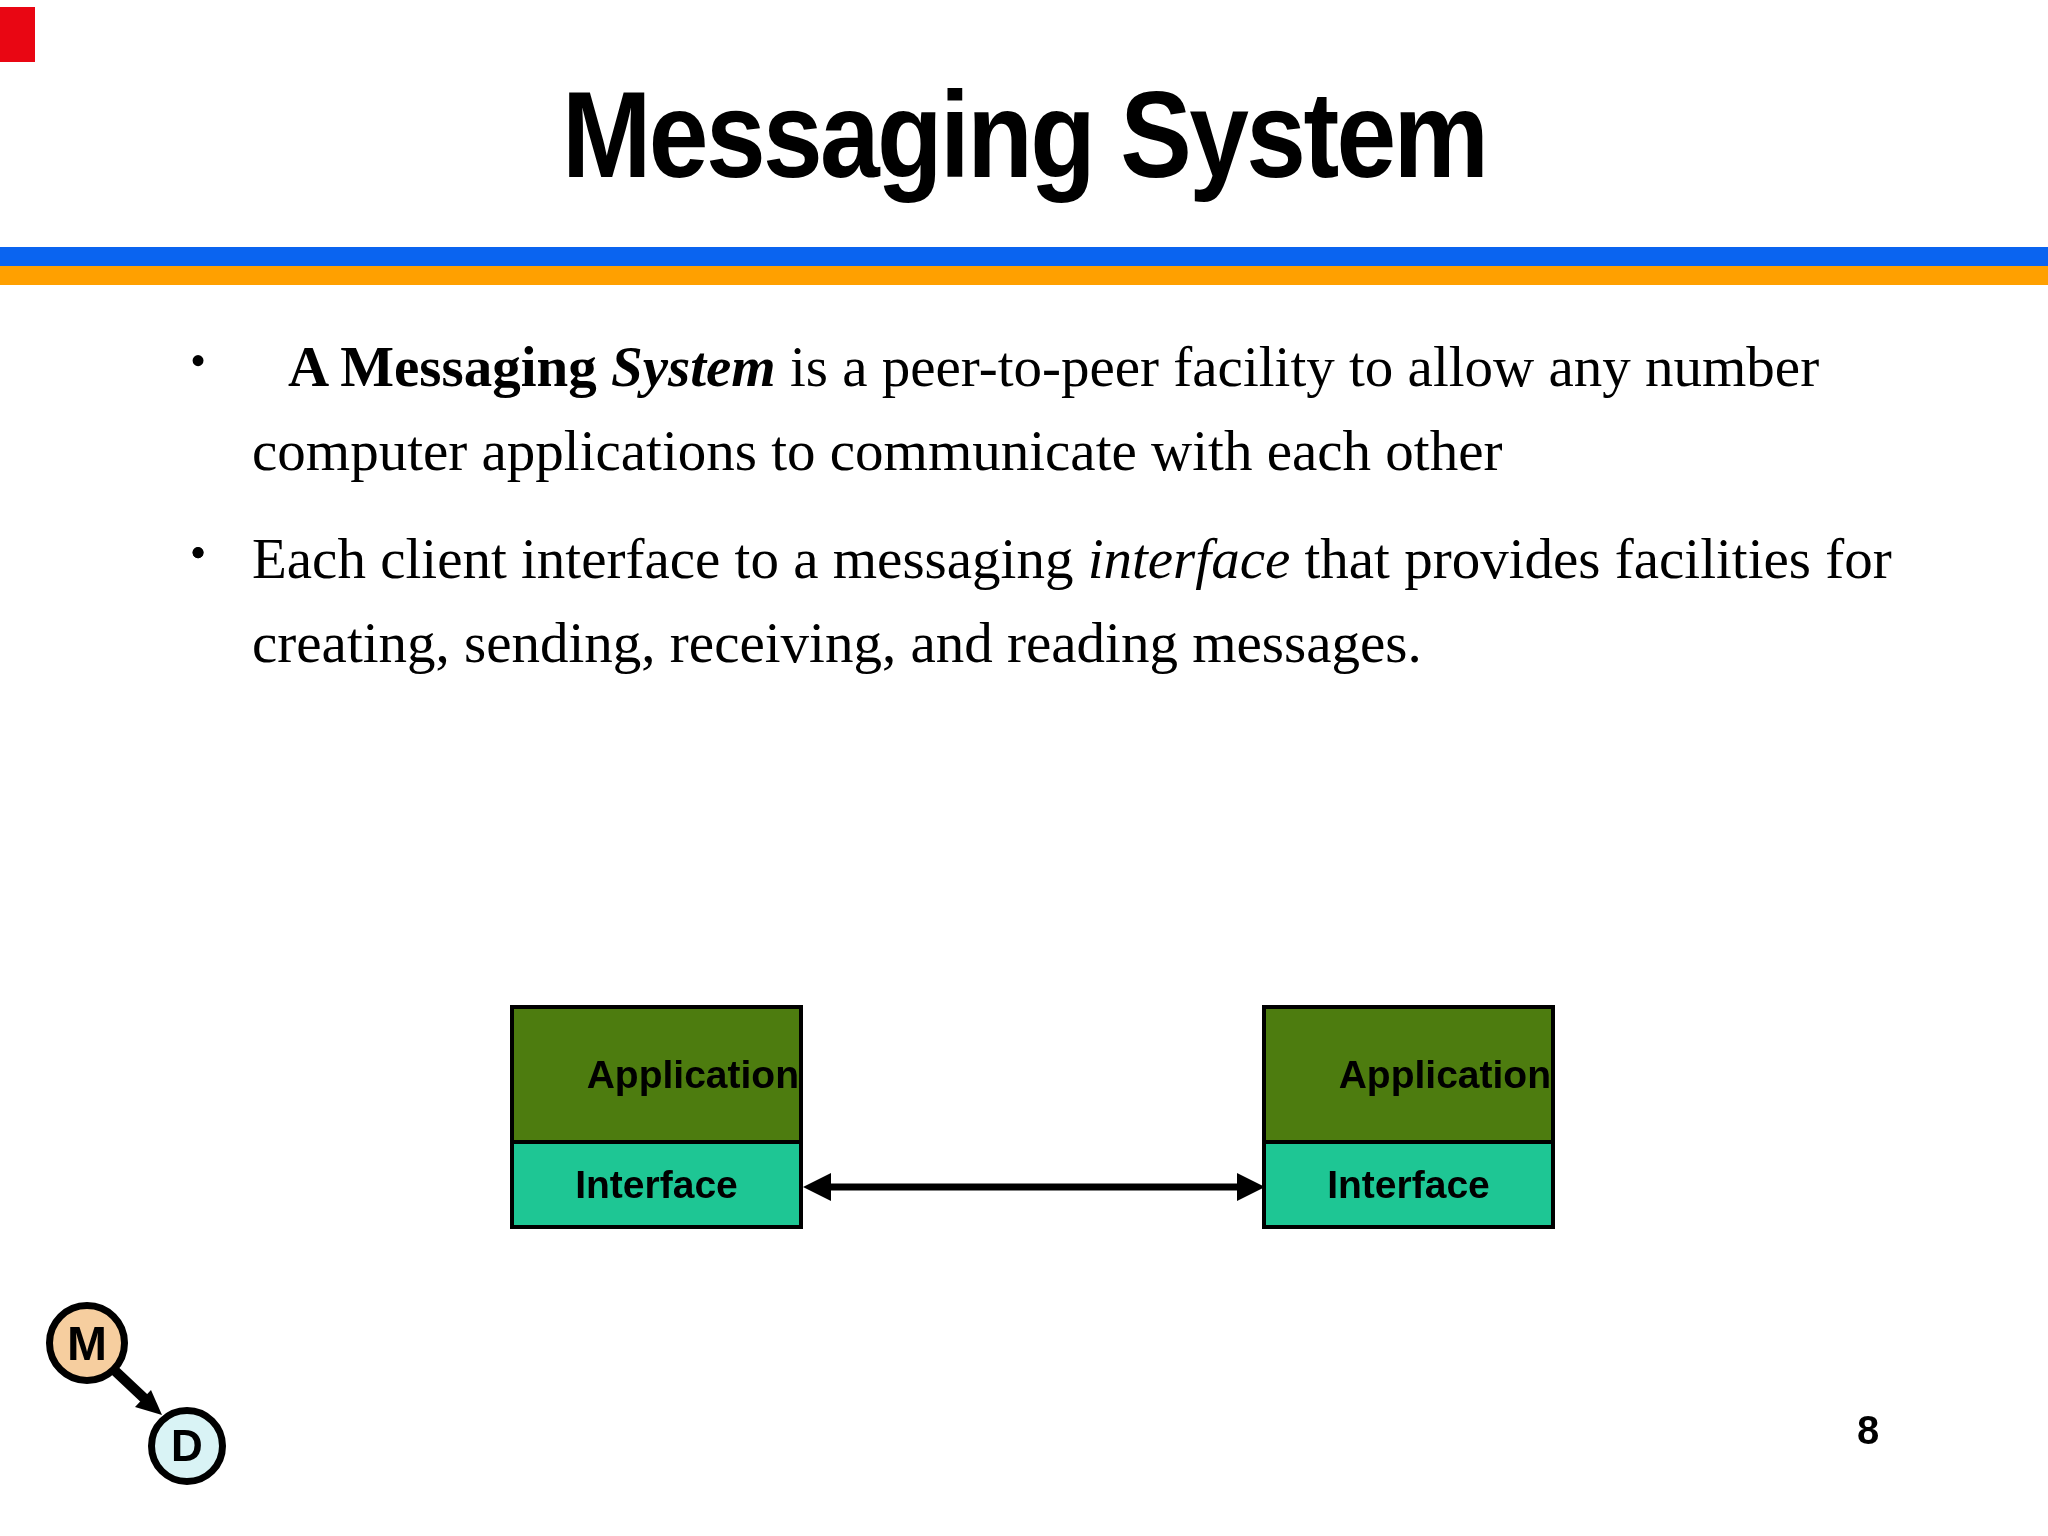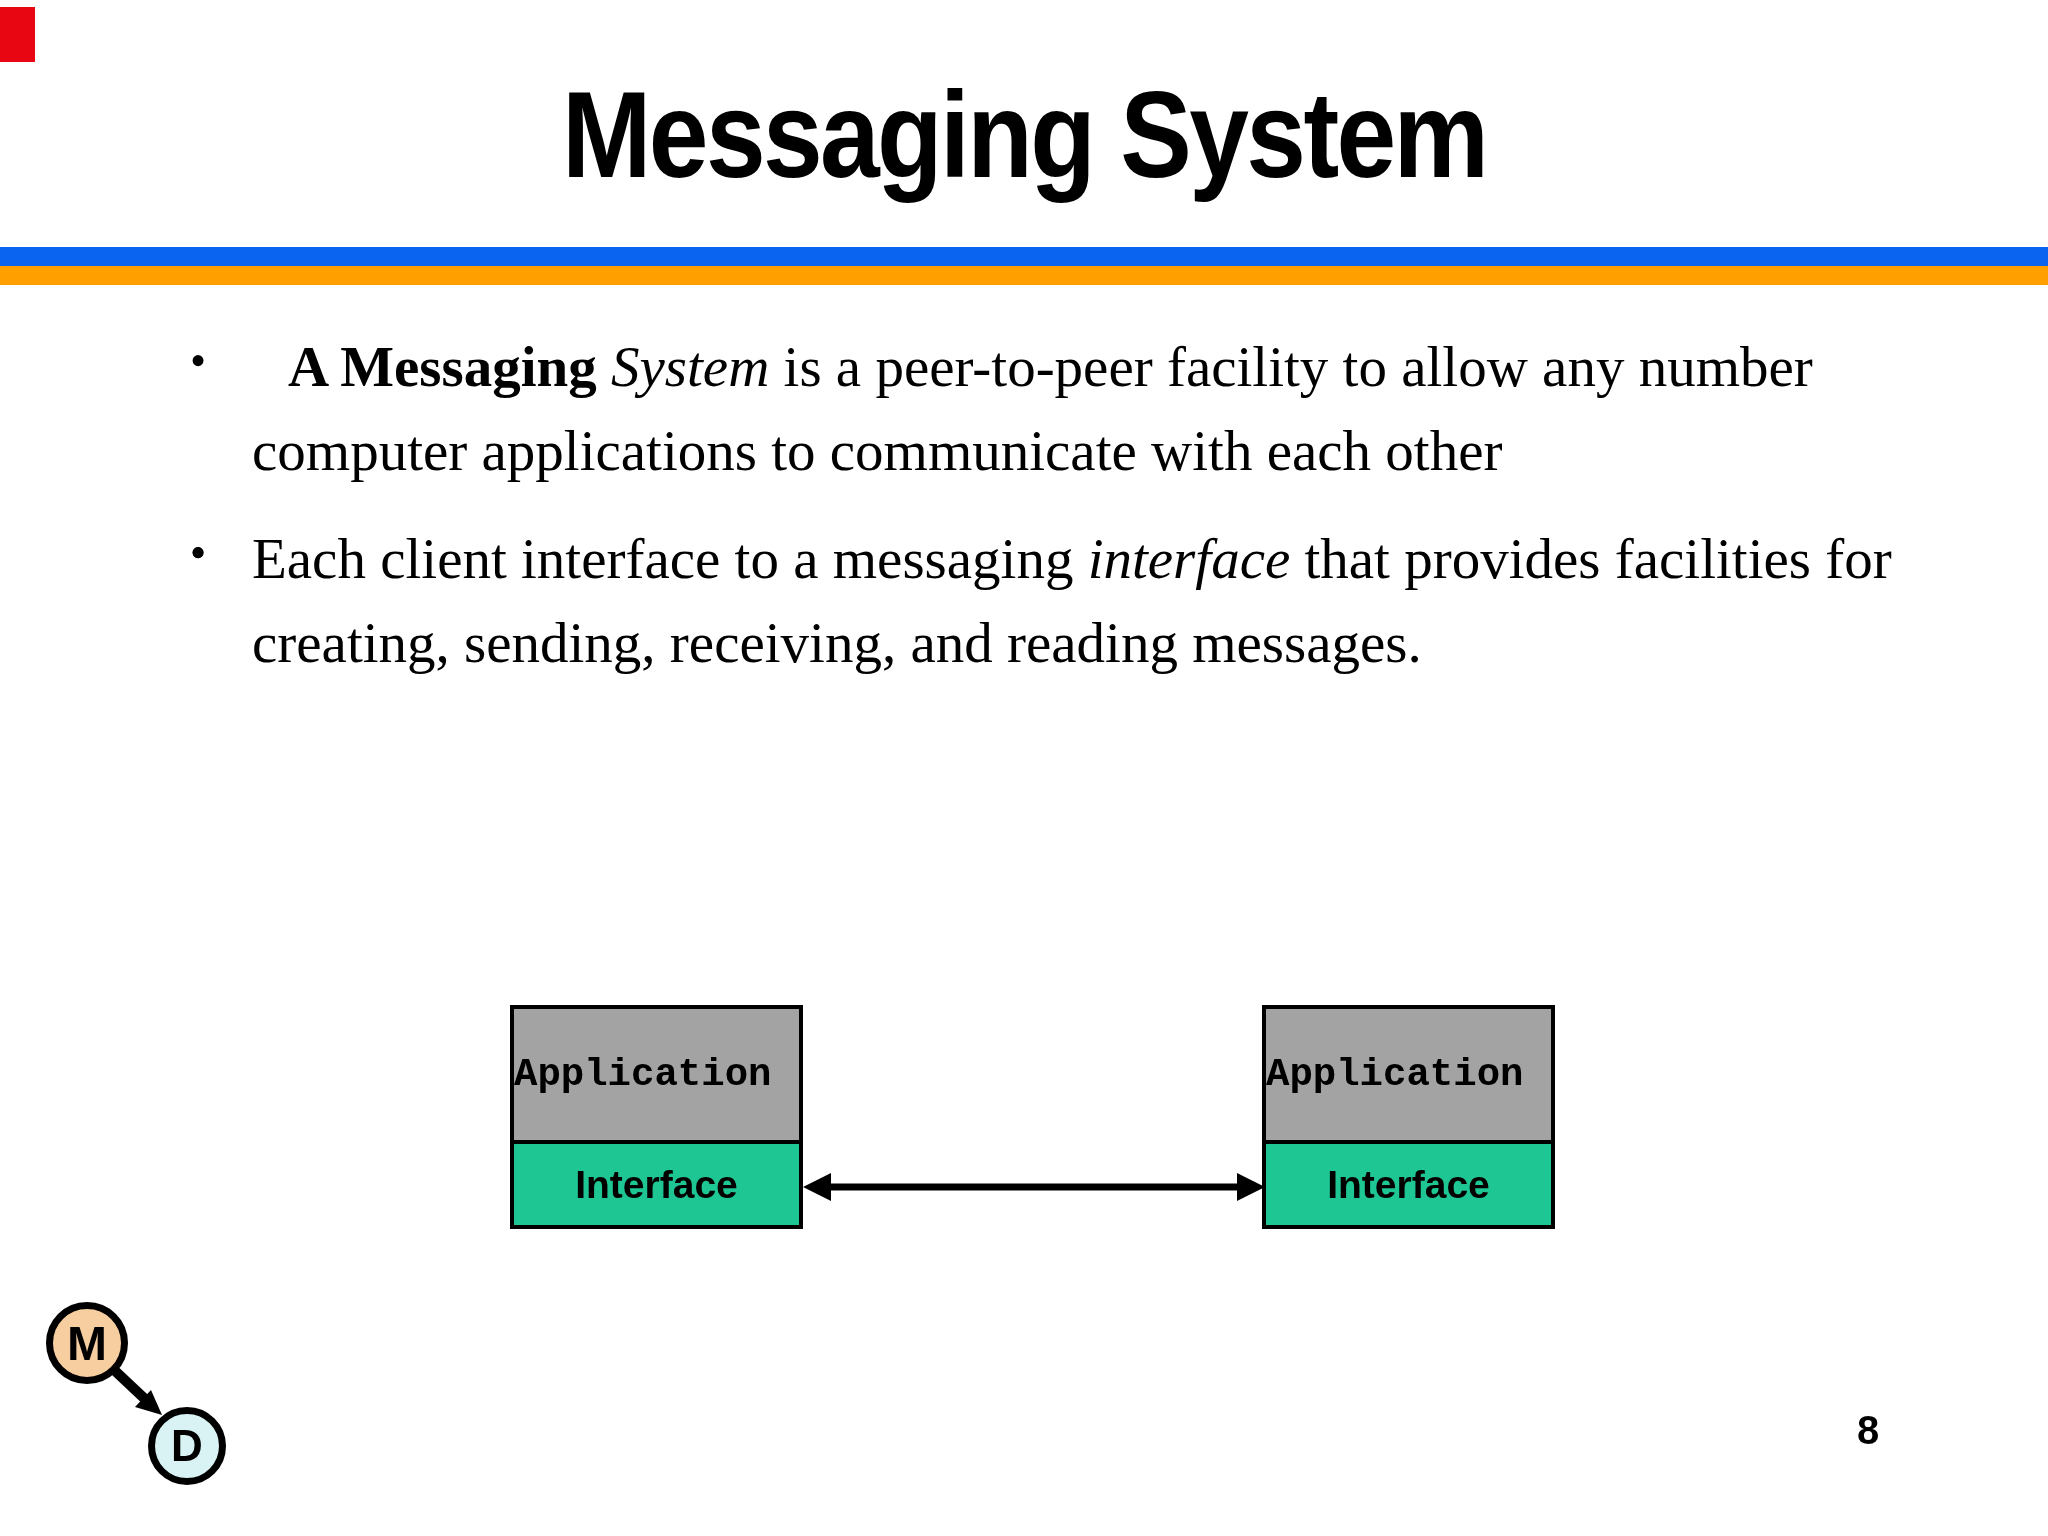--- a/index.html
+++ b/index.html
@@ -21,30 +21,30 @@
   .bar-orange{position:absolute;left:0;top:266px;width:2048px;height:19px;background:#ffa000;}
 
   
   .bullets{position:absolute;left:186px;top:325px;width:1712px;}
   .bullet{position:relative;padding-left:66px;margin-bottom:24px;
           font-size:57px;line-height:84px;}
   .bullet .marker{position:absolute;left:4px;top:-6px;font-size:46px;}
   .seg-normal{font-weight:normal;font-style:normal;}
   .seg-bold{font-weight:bold;margin-left:36px;}
   .seg-italic{font-style:italic;}
-  .seg-bold-italic{font-weight:normal;font-style:italic;}
+  .seg-bold-italic{font-weight:bold;font-style:italic;}
 
   
   .peer-box{position:absolute;top:1005px;width:293px;height:224px;border:4px solid #000;
             box-sizing:border-box;display:flex;flex-direction:column;
             font-family:"Liberation Sans",sans-serif;font-weight:bold;font-size:39px;}
   .peer-box.left{left:510px;}
   .peer-box.right{left:1262px;}
-  .peer-app{flex:0 0 131px;background:#a3a3a3;border-bottom:4px solid #000;
-            display:flex;align-items:center;justify-content:flex-start;font-family:Liberation Mono, monospace;}
+  .peer-app{flex:0 0 131px;background:#4d7c0f;border-bottom:4px solid #000;
+            display:flex;align-items:center;justify-content:flex-end;}
   .peer-iface{flex:1 1 auto;background:#1ec694;
             display:flex;align-items:center;justify-content:center;}
 
   .connector{position:absolute;left:801px;top:1165px;}
 
   
   .badge{position:absolute;border:7px solid #000;border-radius:50%;box-sizing:border-box;
          display:flex;align-items:center;justify-content:center;
          font-family:"Liberation Sans",sans-serif;font-weight:bold;}
   .badge-m{left:46px;top:1302px;width:82px;height:82px;background:#f6ce9f;font-size:48px;}

